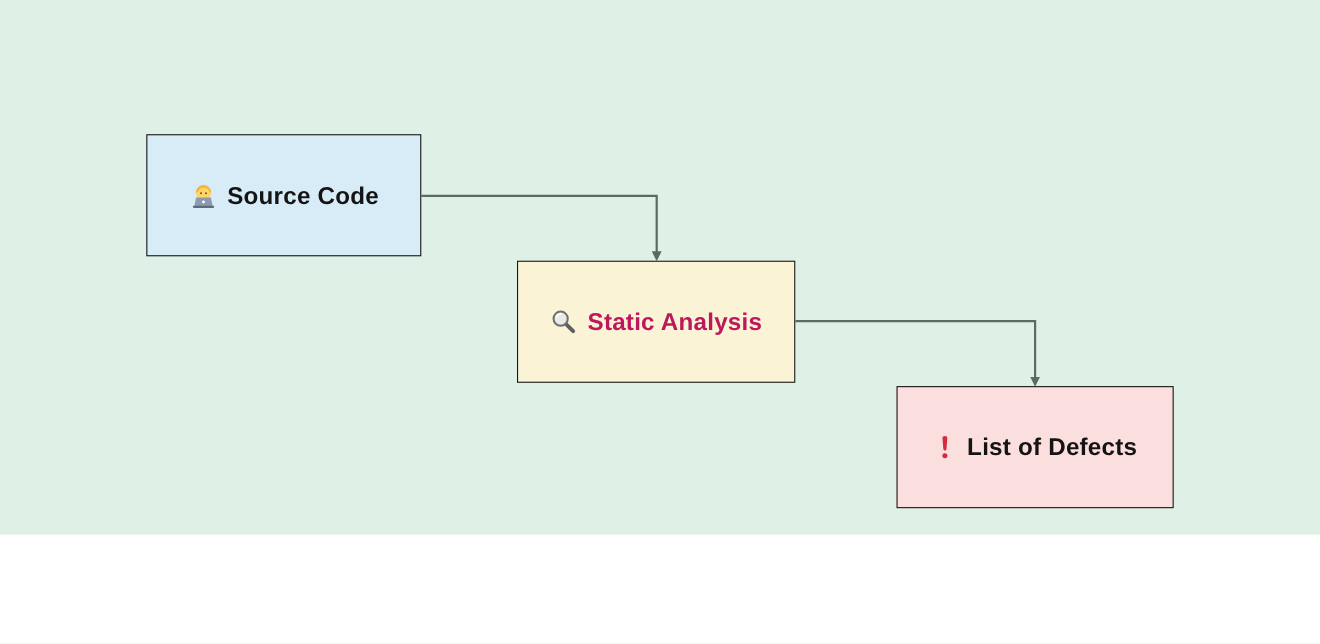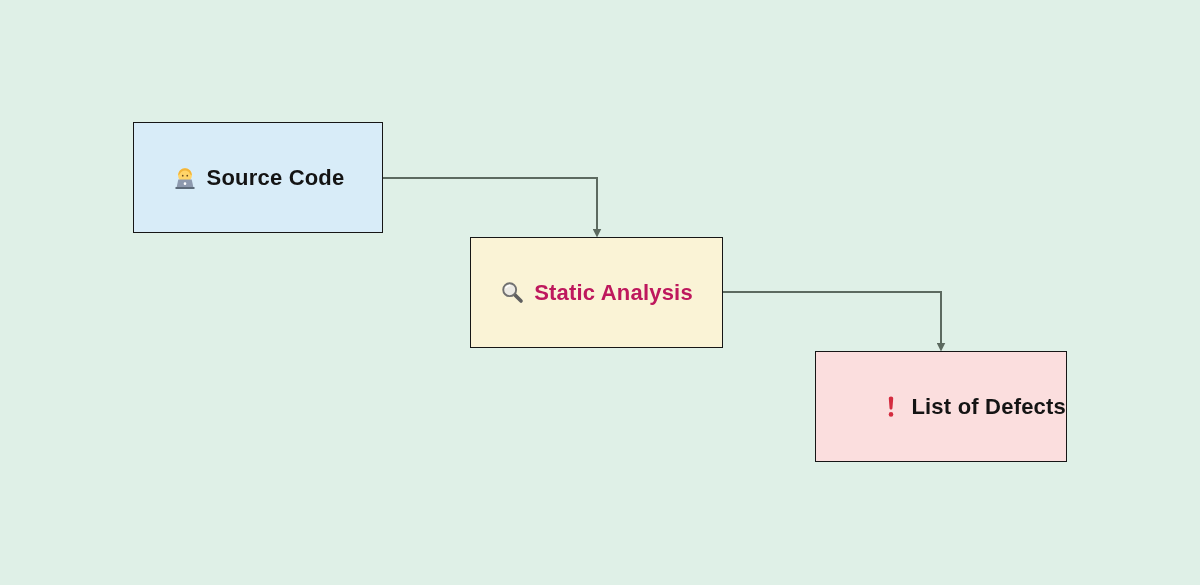--- a/index.html
+++ b/index.html
@@ -2,21 +2,21 @@
 <html><head>
 <meta charset="utf-8">
 <style>
   * { margin: 0; padding: 0; box-sizing: border-box; }
   html, body { width: 1200px; height: 585px; overflow: hidden; }
   body { font-family: "Liberation Sans", sans-serif; }
 
   #canvas {
     position: relative;
     width: 1200px;
-    height: 585px;
+    height: 486px;
     padding-left: 20px;
   }
 
   #edges {
     position: absolute;
     left: 0; top: 0;
     width: 1200px; height: 585px;
     pointer-events: none;
   }
 
@@ -78,21 +78,21 @@
     <span class="icon">
       <svg viewBox="0 0 24 24" width="25" height="25" aria-hidden="true">
         <line x1="13.8" y1="13.8" x2="20.2" y2="20.2" stroke="#5f5f5f" stroke-width="3.4" stroke-linecap="round"></line>
         <circle cx="9.3" cy="9.3" r="6.2" fill="#eceae4" stroke="#707070" stroke-width="1.8"></circle>
         <path d="M5.8 7.4 a4.4 4.4 0 0 1 3.6 -2.2" stroke="#ffffff" stroke-width="1.5" fill="none" stroke-linecap="round"></path>
       </svg>
     </span>
     <span class="label" style="color: #be185d;">Static Analysis</span>
   </div>
 
-  <div class="node" style="left: 815px; top: 351px; width: 252px; height: 111px; background: rgb(251, 222, 222); border-color: rgb(22, 22, 22); justify-content: flex-end;">
+  <div class="node" style="left: 815px; top: 351px; width: 252px; height: 111px; background: rgb(251, 222, 222); border-color: rgb(22, 22, 22);">
     <span class="icon" style="color: rgb(212, 43, 63);">
       <svg viewBox="0 0 24 24" width="22" height="25" aria-hidden="true">
         <path d="M9.6 3.2 C9.5 1.9 10.5 1 12 1 C13.5 1 14.5 1.9 14.4 3.2 L13.6 13.6 C13.5 14.7 12.85 15.4 12 15.4 C11.15 15.4 10.5 14.7 10.4 13.6 Z" fill="currentColor"></path>
         <circle cx="12" cy="20.6" r="2.5" fill="currentColor"></circle>
       </svg>
     </span>
     <span class="label" style="color: rgb(20, 20, 20);">List of Defects</span>
   </div>
 
 </div>

